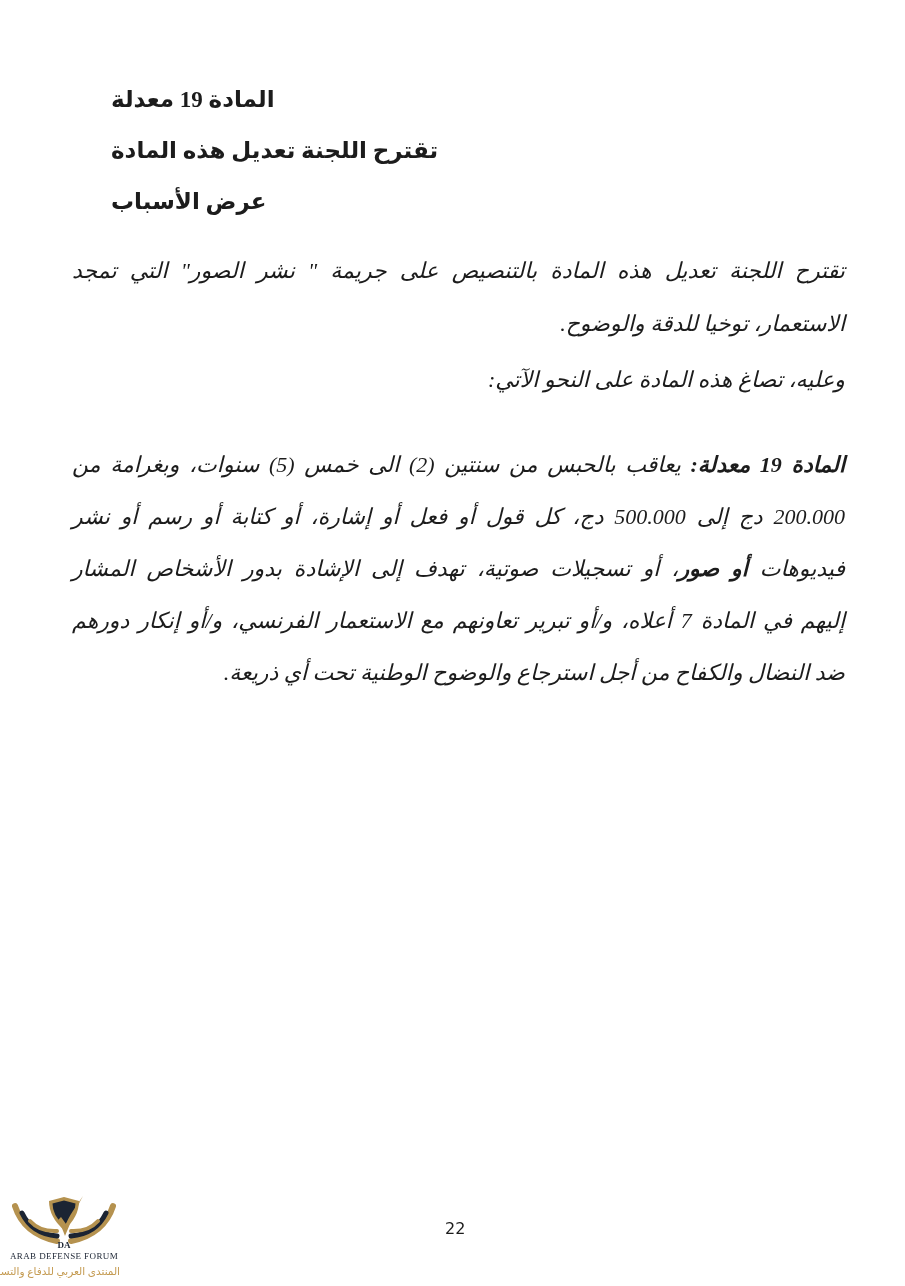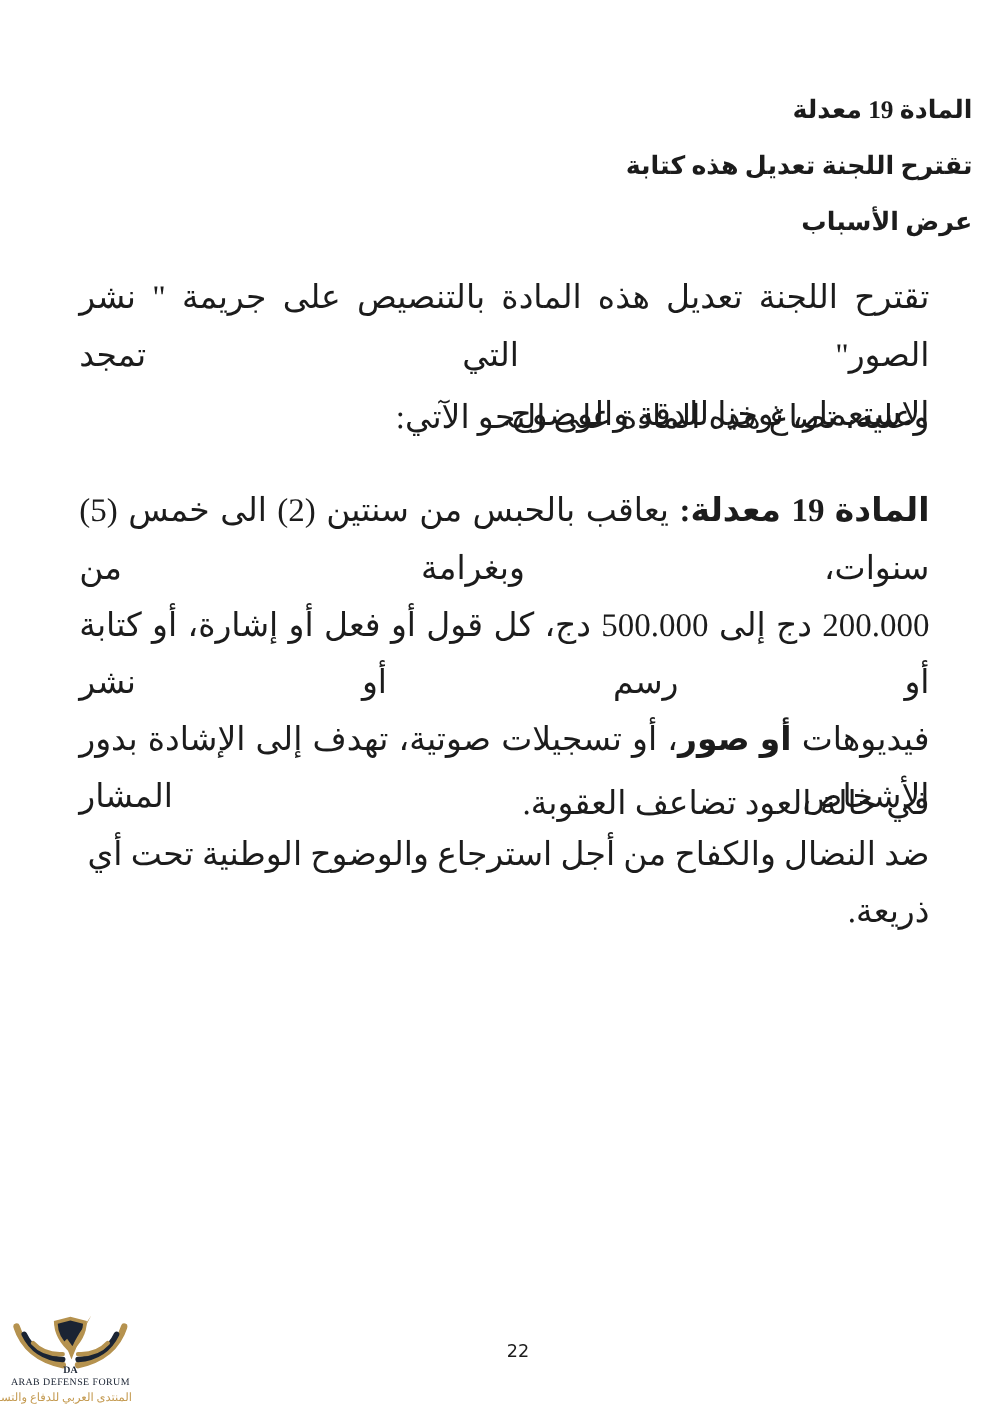--- a/index.html
+++ b/index.html
@@ -4,33 +4,33 @@
 <style>
   html,body { margin:0; padding:0; background:#ffffff; }
   .page {
     position:relative; width:905px; height:1286px; background:#ffffff;
     overflow:hidden; font-family:"Liberation Serif","DejaVu Sans",serif;
     color:#1c1c1c;
   }
   .content { position:absolute; left:72px; right:60px; top:0; bottom:0; direction:rtl; }
   .headings {
     position:absolute; top:74px; left:0; right:0;
-    text-align:right; font-weight:bold; font-size:23px; line-height:51px;
+    text-align:left; font-weight:bold; font-size:23px; line-height:51px;
     transform:translateX(39px);
   }
-  .para { position:absolute; left:0; right:0; font-size:30px; }
+  .para { position:absolute; left:0; right:0; font-size:22px;font-style:italic; }
   .p1 { top:244px; line-height:53px; }
   .p2 { top:354px; line-height:52px; }
   .p3 { top:439px; line-height:52px; }
   .p4 { top:705px; line-height:52px; }
   .line { }
   .line.just { text-align:justify; text-align-last:justify; text-justify:inter-word; }
   .line b { font-weight:bold; }
   .page-number {
-    position:absolute; left:445px; top:1219px; width:36px; text-align:right;
+    position:absolute; left:445px; top:1219px; width:36px; text-align:left;
     font-family:"DejaVu Sans","Liberation Sans",sans-serif; font-size:16px; color:#1c1c1c;
   }
   .logo { position:absolute; left:8px; top:1196px; width:112px; text-align:center; }
   .logo svg { display:block; margin:0 auto; }
   .logo-en {
     margin-top:1px; font-family:"Liberation Serif","DejaVu Serif",serif;
     font-weight:normal; font-size:9px; letter-spacing:0.4px; color:#1b2433;
     white-space:nowrap;
   }
   .logo-ar {
@@ -40,43 +40,41 @@
 </style>
 </head>
 <body>
 
 <div class="page">
 
   <div class="content">
 
     <div class="headings">
       <div class="hline">المادة 19 معدلة</div>
-      <div class="hline">تقترح اللجنة تعديل هذه كتابة</div>
+      <div class="hline">تقترح اللجنة تعديل هذه المادة</div>
       <div class="hline">عرض الأسباب</div>
     </div>
 
     <div class="para p1">
       <div class="line just">تقترح اللجنة تعديل هذه المادة بالتنصيص على جريمة " نشر الصور" التي تمجد</div>
       <div class="line">الاستعمار، توخيا للدقة والوضوح.</div>
     </div>
 
     <div class="para p2">
       <div class="line">وعليه، تصاغ هذه المادة على النحو الآتي:</div>
     </div>
 
     <div class="para p3">
       <div class="line just"><b>المادة 19 معدلة:</b><span> يعاقب بالحبس من سنتين (2) الى خمس (5) سنوات، وبغرامة من</span></div>
       <div class="line just">200.000 دج إلى 500.000 دج، كل قول أو فعل أو إشارة، أو كتابة أو رسم أو نشر</div>
       <div class="line just"><span>فيديوهات </span><b>أو صور</b><span>، أو تسجيلات صوتية، تهدف إلى الإشادة بدور الأشخاص المشار</span></div>
+      <div class="line just">إليهم في المادة 7 أعلاه، و/أو تبرير تعاونهم مع الاستعمار الفرنسي، و/أو إنكار دورهم</div>
       <div class="line">ضد النضال والكفاح من أجل استرجاع والوضوح الوطنية تحت أي ذريعة.</div>
     </div>
 
-    <div class="para p4">
-      <div class="line">في حالة العود تضاعف العقوبة.</div>
-    </div>
 
   </div>
 
   <div class="page-number">22</div>
 
   <div class="logo">
     <svg width="104" height="54" viewBox="0 0 104 54">
 
       <path d="M3,10 Q12,38 45,45" fill="none" stroke-width="6" stroke-linecap="round" stroke="#b5924f"></path>
       <path d="M10,17 Q20,38 45,40" fill="none" stroke-width="5" stroke-linecap="round" stroke="#1b2433"></path>

